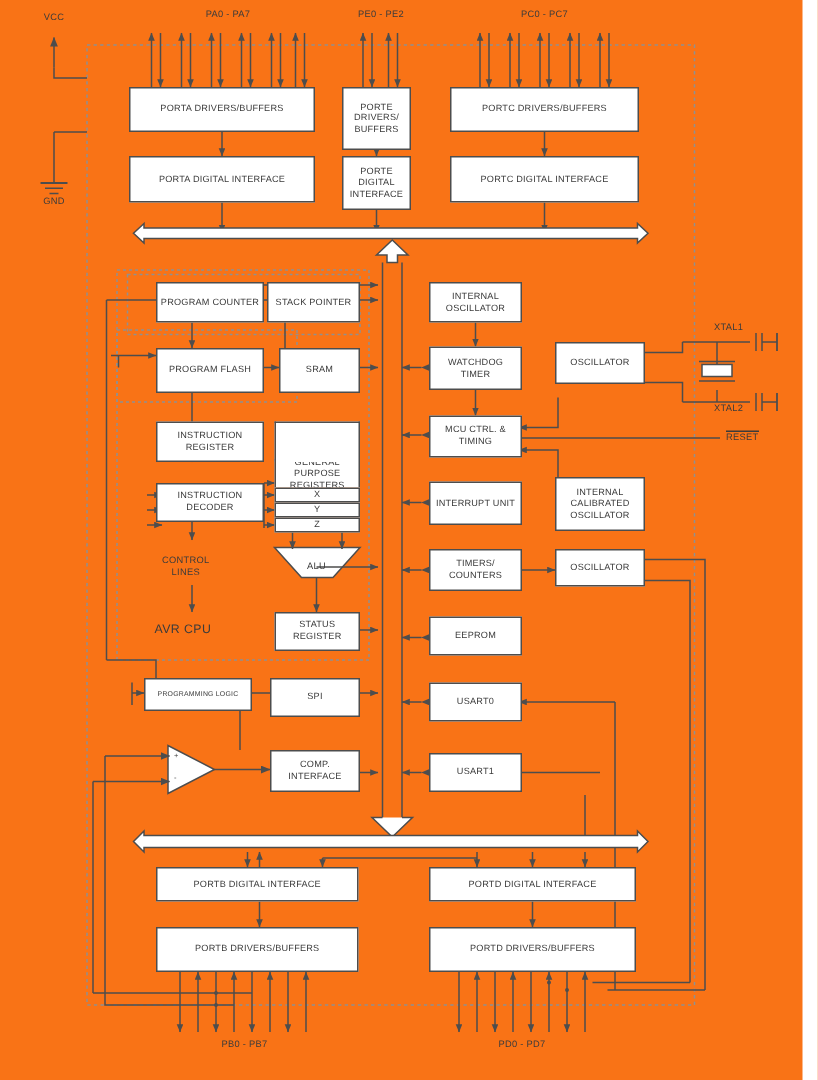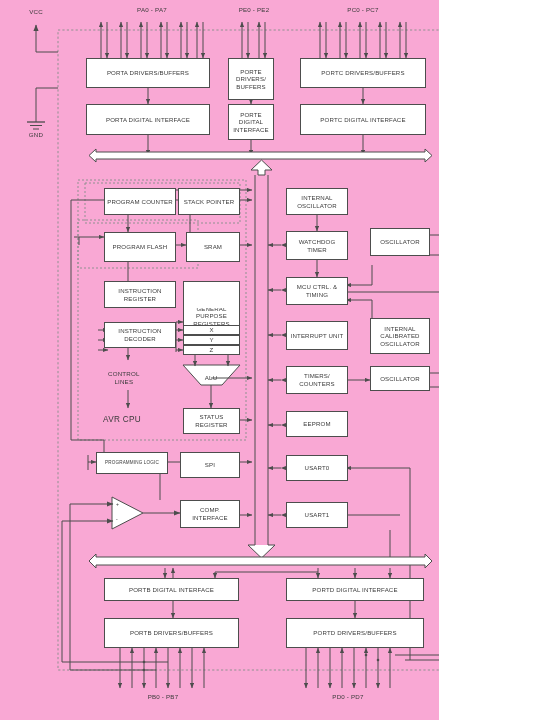--- a/index.html
+++ b/index.html
@@ -1,17 +1,17 @@
 <!DOCTYPE html>
 <html><head>
 <meta charset="utf-8">
 <style>
   html,body{margin:0;padding:0;background:#ffffff;}
   body{font-family:"Liberation Sans","DejaVu Sans",sans-serif;}
-  #root{position:relative;width:439px;height:720px;background:#f9a8d4;overflow:hidden;}
+  #root{position:relative;width:535px;height:720px;background:#f97316;overflow:hidden;}
   #svgroot{position:absolute;left:0;top:0;width:545px;height:720px;}
   .blk{position:absolute;box-sizing:border-box;border:1px solid #4d4d4d;background:#fff;
        display:flex;align-items:center;justify-content:center;text-align:center;
        font-size:6.1px;line-height:1.25;color:#3b3b3b;letter-spacing:.15px;
        text-transform:uppercase;padding:0 1px;}
   .lbl{position:absolute;font-size:6.2px;color:#3b3b3b;letter-spacing:.2px;
        text-transform:uppercase;white-space:nowrap;}
   .lbl.c{transform:translateX(-50%);}
   .big{font-size:8.2px;letter-spacing:.3px;}
   .ovl{border-top:1px solid #3b3b3b;padding-top:0px;}

